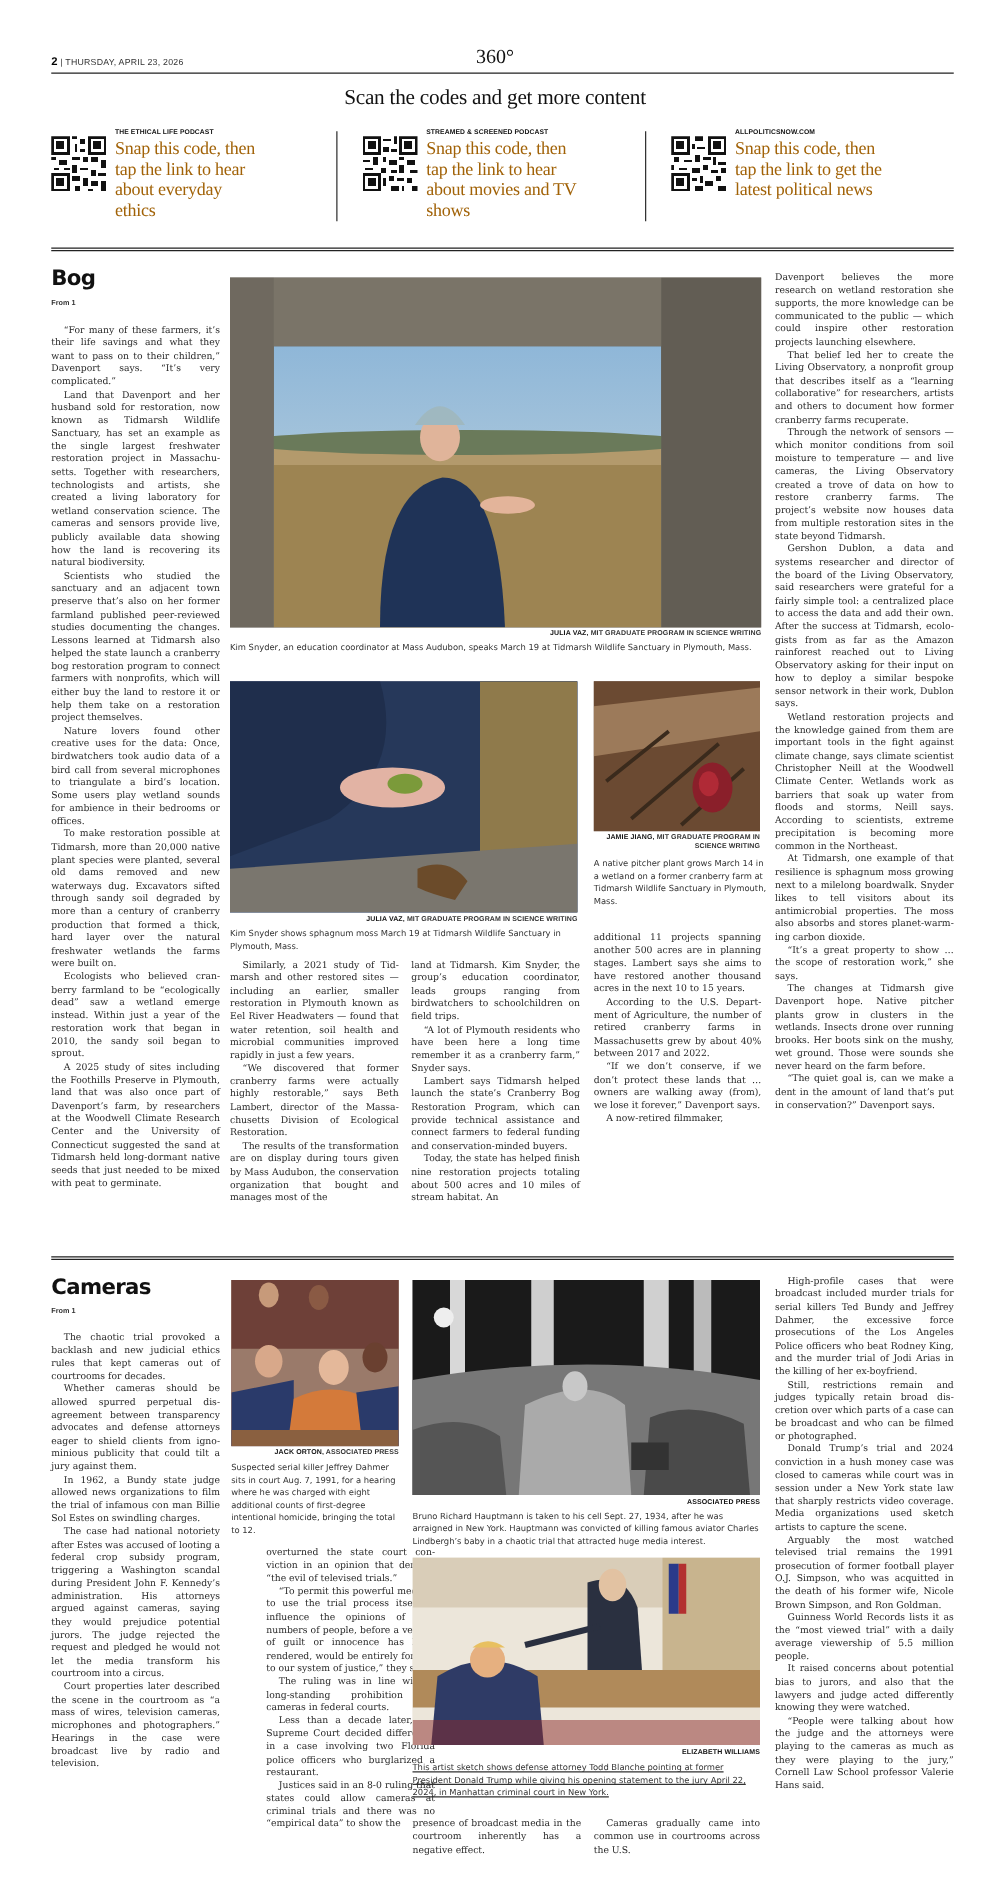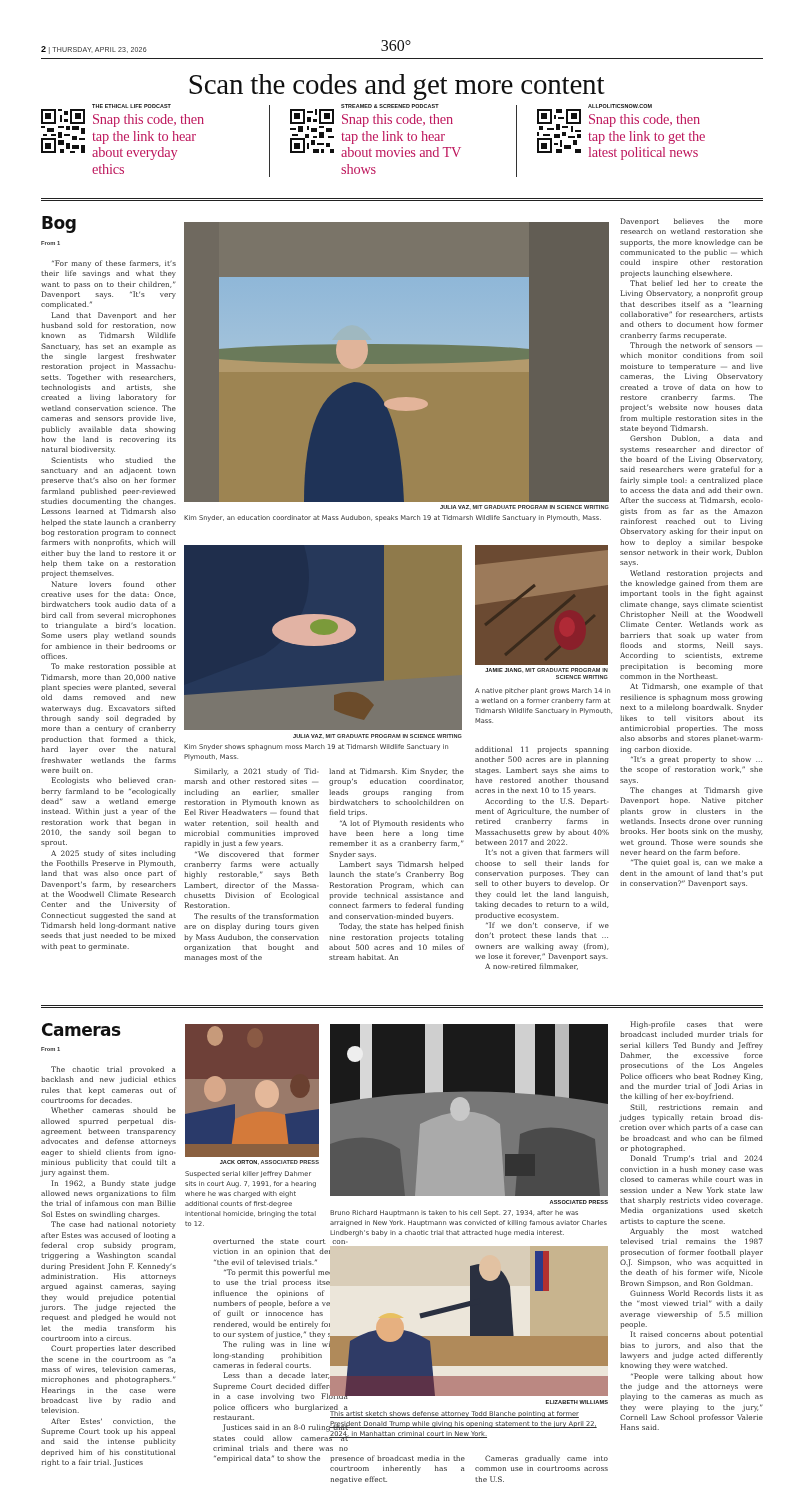--- a/index.html
+++ b/index.html
@@ -4,25 +4,25 @@
 <style>
   * { box-sizing: border-box; margin: 0; padding: 0; }
   html, body { width: 792px; height: 1512px; background: #ffffff; overflow: hidden; }
   body { position: relative; font-family: "DejaVu Serif", serif; color: #222; }
 
   .folio { position: absolute; top: 44px; left: 41px; font-family: "Liberation Sans", sans-serif; font-size: 7px; color: #333; letter-spacing: 0.2px; }
   .folio b { font-size: 9px; color: #000; margin-right: 2px; }
   .section-name { position: absolute; top: 37px; left: 0; width: 792px; text-align: center; font-family: "Liberation Serif", serif; font-size: 16px; color: #111; }
   .rule-top { position: absolute; top: 58px; left: 41px; width: 722px; height: 1px; background: #222; }
 
-  .promo-title { position: absolute; top: 68px; left: 0; width: 792px; text-align: center; font-family: "Liberation Serif", serif; font-size: 29px; color: #111; letter-spacing: -0.2px; }
+  .promo-title { position: absolute; top: 68px; left: 0; width: 792px; text-align: center; font-family: "Liberation Serif", serif; font-size: 17px; color: #111; letter-spacing: -0.2px; }
   .promo-item { position: absolute; top: 103px; height: 78px; display: flex; }
   .qr { width: 44px; height: 44px; margin-top: 6px; margin-right: 7px; flex-shrink: 0; }
   .promo-text .kicker { font-family: "Liberation Sans", sans-serif; font-size: 5.4px; font-weight: bold; color: #111; letter-spacing: 0.1px; margin-bottom: 2px; }
-  .promo-text .body { font-family: "Liberation Serif", serif; font-size: 14.4px; line-height: 16.5px; color: #be185d; letter-spacing: -0.2px; }
+  .promo-text .body { font-family: "Liberation Serif", serif; font-size: 14.4px; line-height: 16.5px; color: #a16207; letter-spacing: -0.2px; }
   .promo-div { position: absolute; top: 105px; width: 1px; height: 72px; background: #333; }
   .rule-double { position: absolute; top: 198px; left: 41px; width: 722px; height: 3px; border-top: 1px solid #222; border-bottom: 1px solid #222; }
 
   .headline { position: absolute; font-family: "DejaVu Sans", sans-serif; font-weight: bold; font-size: 17px; color: #111; letter-spacing: -0.5px; }
   .from { position: absolute; font-family: "Liberation Sans", sans-serif; font-weight: bold; font-size: 5.8px; color: #333; }
 
   .col { position: absolute; font-family: "DejaVu Serif", serif; font-size: 7.4px; line-height: 10.35px; color: #2a2a2a; text-align: justify; hyphens: manual; }
   .col p { text-indent: 10px; }
 
   .photo { position: absolute; overflow: hidden; }
@@ -246,21 +246,20 @@
 </div>
 <div class="col" style="top:767px;left:329px;width:135px;">
   <p style="text-indent:0">land at Tidmarsh. Kim Snyder, the group’s education coordi­nator, leads groups ranging from birdwatchers to schoolchildren on field trips.</p>
   <p>“A lot of Plymouth residents who have been here a long time remember it as a cranberry farm,” Snyder says.</p>
   <p>Lambert says Tidmarsh helped launch the state’s Cranberry Bog Restoration Program, which can provide technical assistance and connect farmers to federal fund­ing and conservation-minded buyers.</p>
   <p>Today, the state has helped finish nine restoration projects totaling about 500 acres and 10 miles of stream habitat. An</p>
 </div>
 <div class="col" style="top:745px;left:475px;width:134px;">
   <p style="text-indent:0">additional 11 projects spanning another 500 acres are in planning stages. Lambert says she aims to have restored another thousand acres in the next 10 to 15 years.</p>
   <p>According to the U.S. Depart­ment of Agriculture, the num­ber of retired cranberry farms in Massachusetts grew by about 40% between 2017 and 2022.</p>
-  <p>It’s not a given that farmers will choose to sell their lands for conservation purposes. They can sell to other buyers to develop. Or they could let the land languish, taking decades to return to a wild, productive ecosystem.</p>
   <p>“If we don’t conserve, if we don’t protect these lands that … owners are walking away (from), we lose it forever,” Davenport says.</p>
   <p>A now-retired filmmaker,</p>
 </div>
 <div class="col" style="top:217px;left:620px;width:143px;">
   <p style="text-indent:0">Davenport believes the more research on wetland restoration she supports, the more knowl­edge can be communicated to the public — which could inspire other restoration projects launching elsewhere.</p>
   <p>That belief led her to create the Living Observatory, a non­profit group that describes itself as a “learning collaborative” for researchers, artists and others to document how former cranberry farms recuperate.</p>
   <p>Through the network of sen­sors — which monitor conditions from soil moisture to tempera­ture — and live cameras, the Liv­ing Observatory created a trove of data on how to restore cranberry farms. The project’s website now houses data from multiple res­toration sites in the state beyond Tidmarsh.</p>
   <p>Gershon Dublon, a data and systems researcher and director of the board of the Living Obser­vatory, said researchers were grateful for a fairly simple tool: a centralized place to access the data and add their own. After the success at Tidmarsh, ecolo­gists from as far as the Amazon rainforest reached out to Living Observatory asking for their input on how to deploy a similar bespoke sensor network in their work, Dublon says.</p>
   <p>Wetland restoration projects and the knowledge gained from them are important tools in the fight against climate change, says climate scientist Christopher Neill at the Woodwell Climate Center. Wetlands work as barri­ers that soak up water from floods and storms, Neill says. According to scientists, extreme precipita­tion is becoming more common in the Northeast.</p>
   <p>At Tidmarsh, one example of that resilience is sphagnum moss growing next to a mile­long boardwalk. Snyder likes to tell visitors about its antimicro­bial properties. The moss also absorbs and stores planet-warm­ing carbon dioxide.</p>
@@ -273,21 +272,20 @@
 
 <div class="headline" style="top:1020px;left:41px;">Cameras</div>
 <div class="from" style="top:1046px;left:41px;">From 1</div>
 
 <div class="col" style="top:1065px;left:41px;width:135px;">
   <p>The chaotic trial provoked a backlash and new judicial ethics rules that kept cameras out of courtrooms for decades.</p>
   <p>Whether cameras should be allowed spurred perpetual dis­agreement between transparency advocates and defense attorneys eager to shield clients from igno­minious publicity that could tilt a jury against them.</p>
   <p>In 1962, a Bundy state judge allowed news organizations to film the trial of infamous con man Billie Sol Estes on swindling charges.</p>
   <p>The case had national notoriety after Estes was accused of loot­ing a federal crop subsidy pro­gram, triggering a Washington scandal during President John F. Kennedy’s administration. His attorneys argued against cam­eras, saying they would preju­dice potential jurors. The judge rejected the request and pledged he would not let the media trans­form his courtroom into a circus.</p>
   <p>Court properties later described the scene in the court­room as “a mass of wires, televi­sion cameras, microphones and photographers.” Hearings in the case were broadcast live by radio and television.</p>
-  <p>After Estes’ conviction, the Supreme Court took up his appeal and said the intense publicity deprived him of his constitu­tional right to a fair trial. Justices</p>
 </div>
 
 <div class="photo" style="top:1024px;left:185px;width:134px;height:133px;background:#7a5048;">
   <svg width="134" height="133" viewBox="0 0 134 133">
     <rect width="134" height="133" fill="#9a7a6a"></rect>
     <rect x="0" y="0" width="134" height="55" fill="#6e4038"></rect>
     <ellipse cx="30" cy="12" rx="8" ry="10" fill="#c79a7a"></ellipse>
     <ellipse cx="70" cy="14" rx="8" ry="10" fill="#8a5a44"></ellipse>
     <path d="M0 90 L50 80 L50 133 L0 133 Z" fill="#2a3a6a"></path>
     <ellipse cx="30" cy="65" rx="11" ry="13" fill="#d8a88a"></ellipse>
@@ -352,17 +350,17 @@
   <p style="text-indent:0">presence of broadcast media in the courtroom inherently has a negative effect.</p>
 </div>
 <div class="col" style="top:1454px;left:475px;width:133px;">
   <p>Cameras gradually came into common use in courtrooms across the U.S.</p>
 </div>
 
 <div class="col" style="top:1020px;left:620px;width:143px;">
   <p>High-profile cases that were broadcast included murder tri­als for serial killers Ted Bundy and Jeffrey Dahmer, the exces­sive force prosecutions of the Los Angeles Police officers who beat Rodney King, and the murder trial of Jodi Arias in the killing of her ex-boyfriend.</p>
   <p>Still, restrictions remain and judges typically retain broad dis­cretion over which parts of a case can be broadcast and who can be filmed or photographed.</p>
   <p>Donald Trump’s trial and 2024 conviction in a hush money case was closed to cameras while court was in session under a New York state law that sharply restricts video coverage. Media organiza­tions used sketch artists to cap­ture the scene.</p>
-  <p>Arguably the most watched televised trial remains the 1987 prosecution of former football player O.J. Simpson, who was acquitted in the death of his for­mer wife, Nicole Brown Simpson, and Ron Goldman.</p>
+  <p>Arguably the most watched televised trial remains the 1991 prosecution of former football player O.J. Simpson, who was acquitted in the death of his for­mer wife, Nicole Brown Simpson, and Ron Goldman.</p>
   <p>Guinness World Records lists it as the “most viewed trial” with a daily average viewership of 5.5 million people.</p>
   <p>It raised concerns about potential bias to jurors, and also that the lawyers and judge acted differently knowing they were watched.</p>
   <p>“People were talking about how the judge and the attorneys were playing to the cameras as much as they were playing to the jury,” Cornell Law School profes­sor Valerie Hans said.</p>
 </div>
 
 </body></html>

